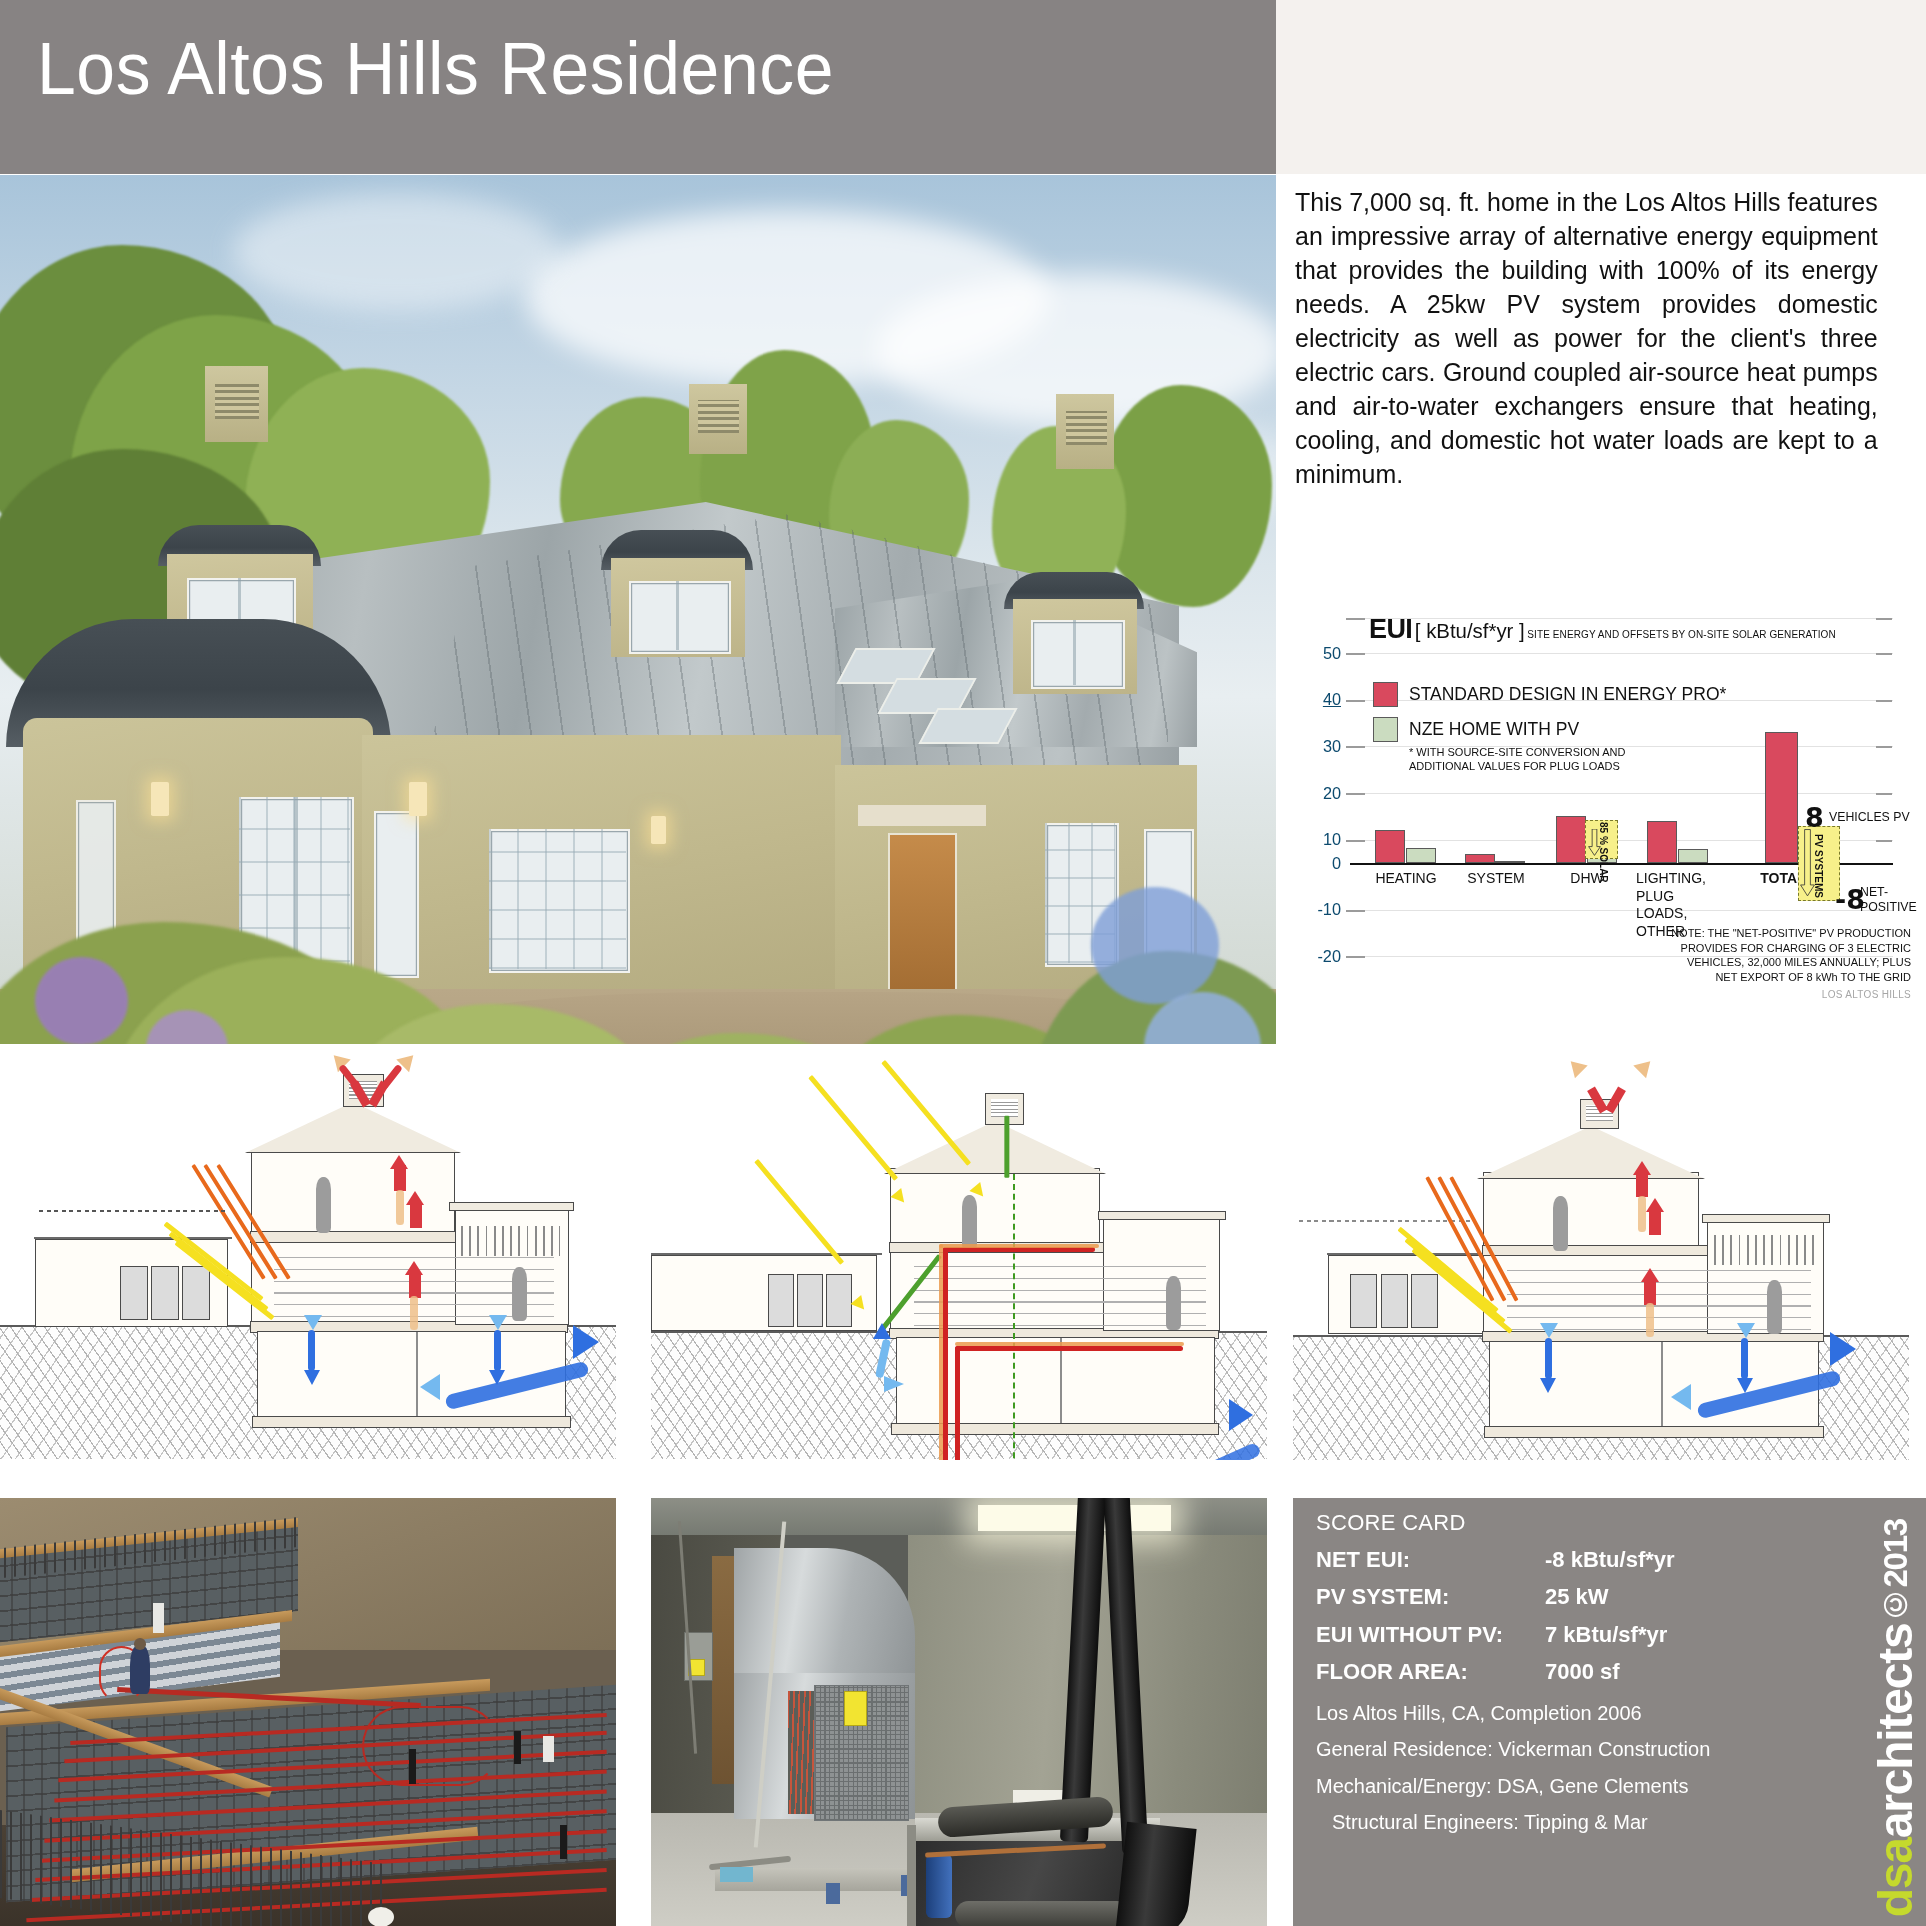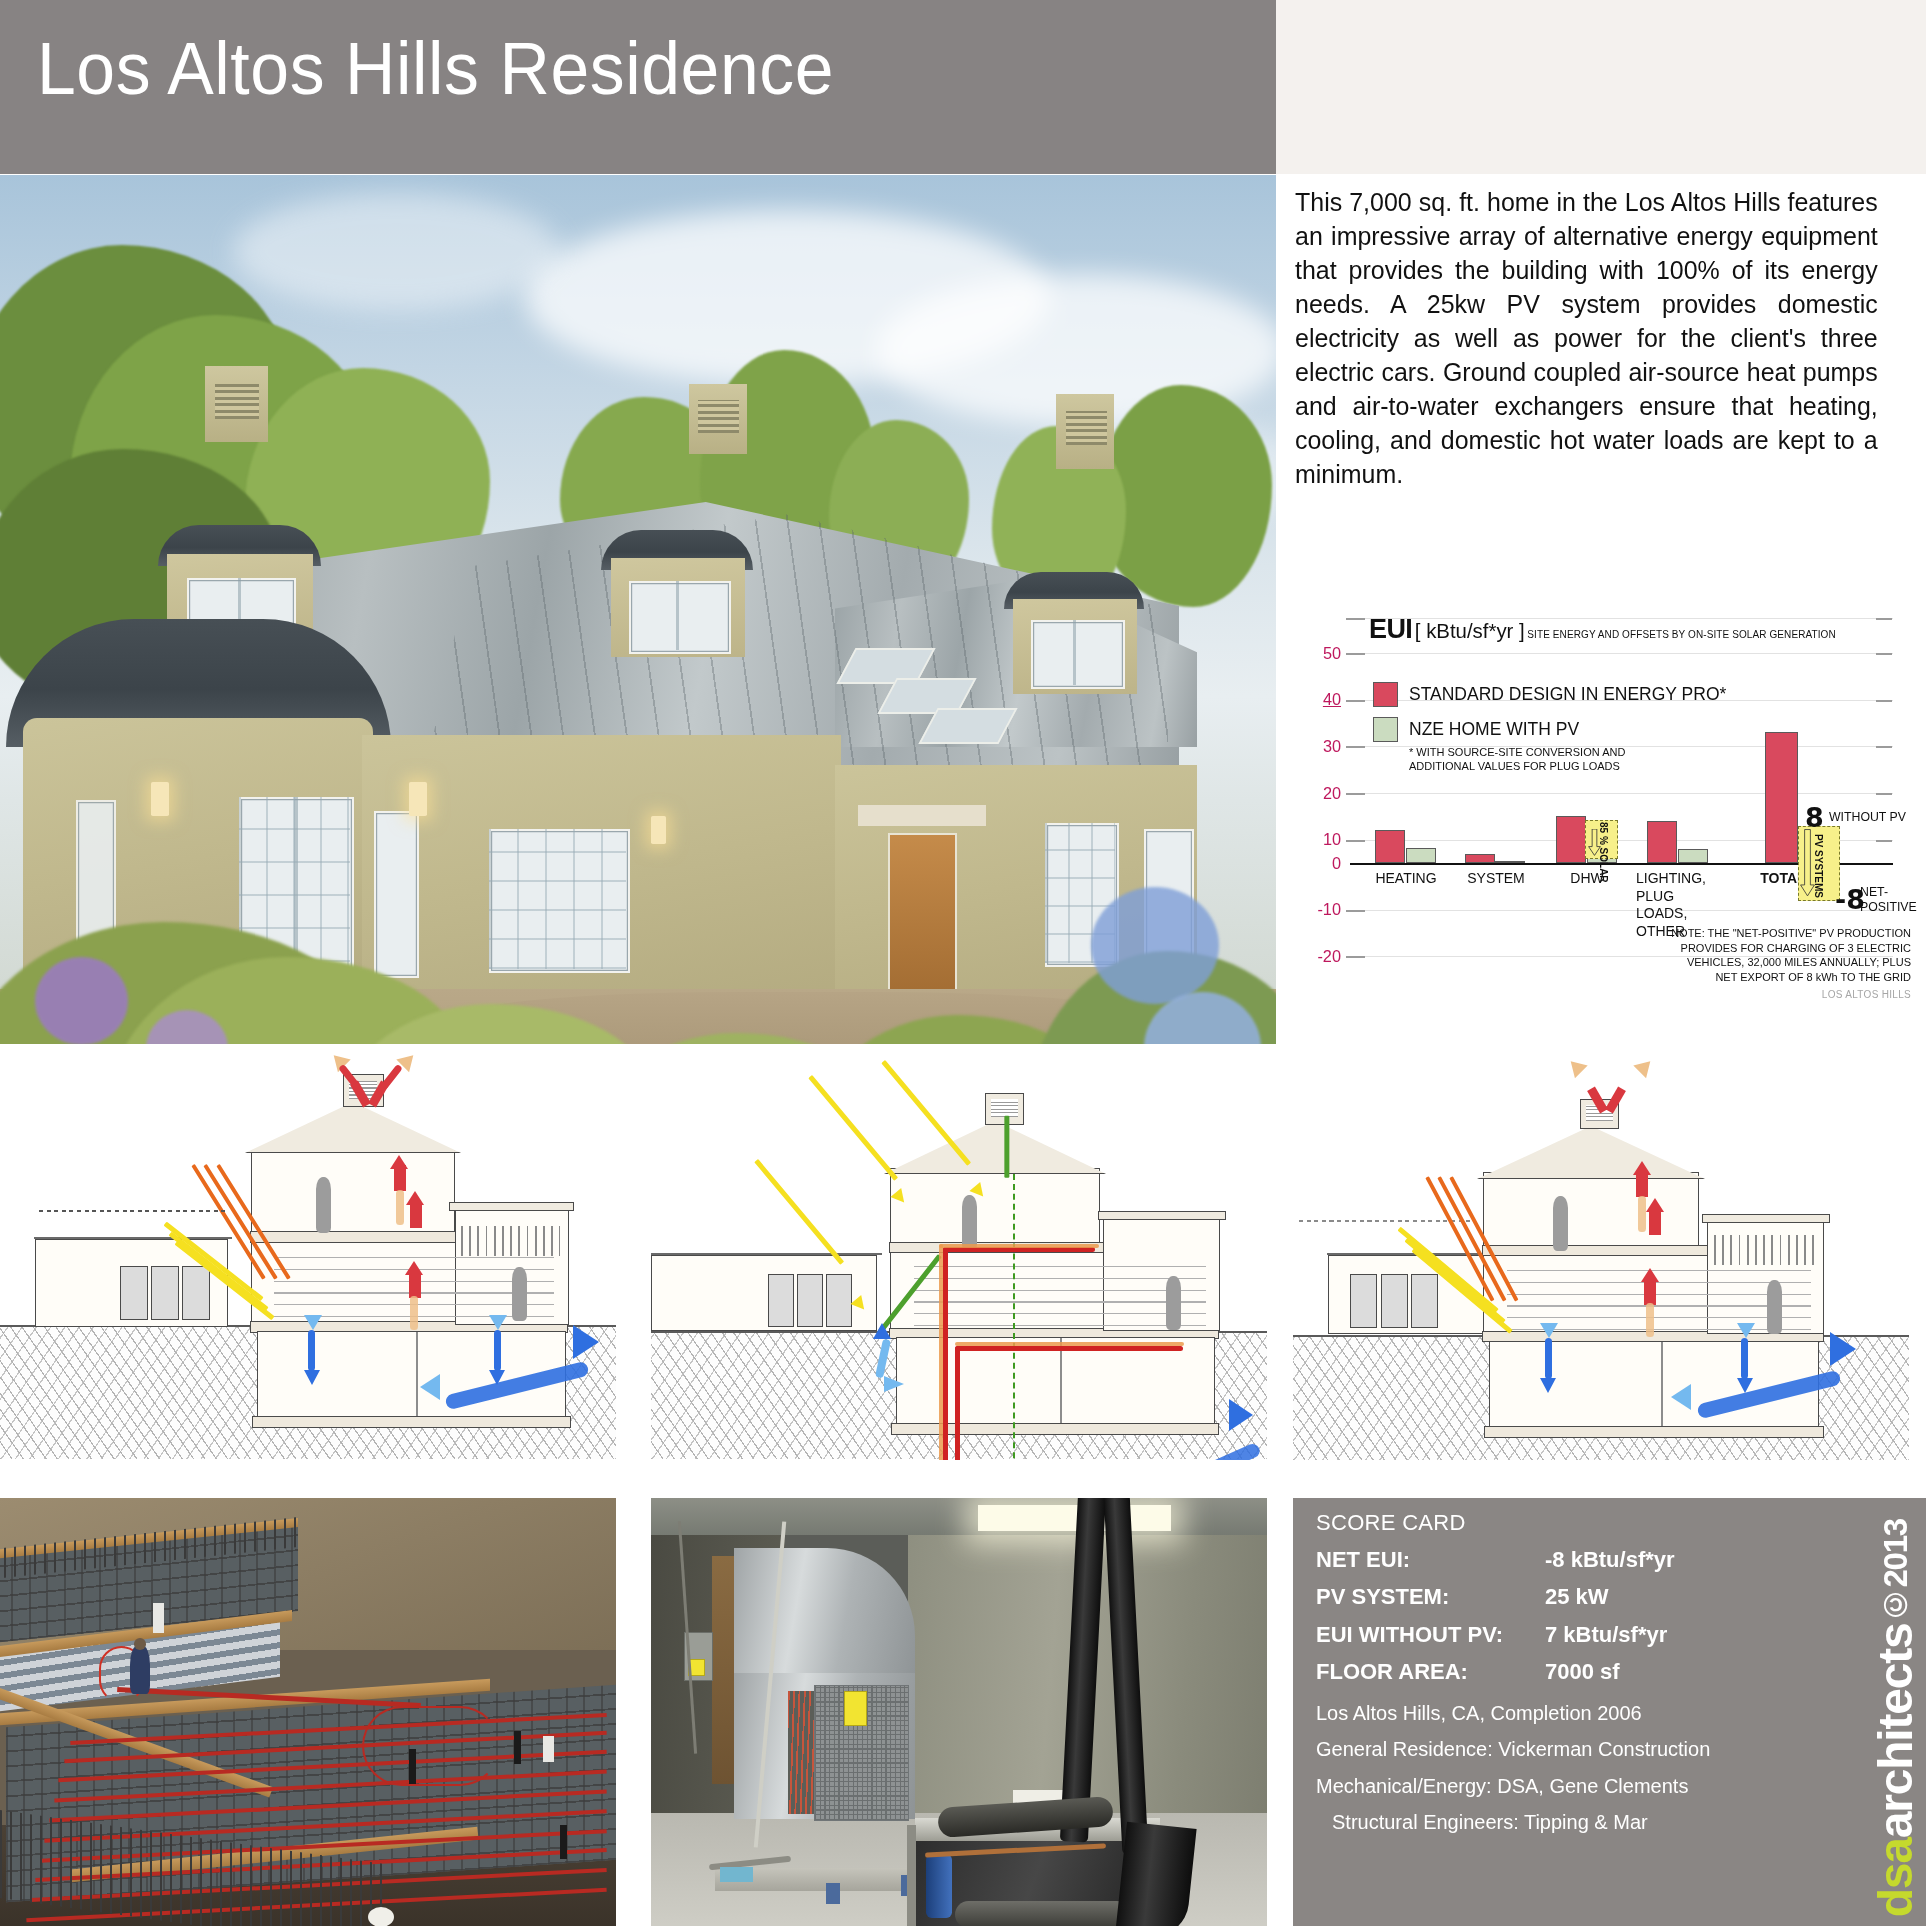--- a/index.html
+++ b/index.html
@@ -34,21 +34,21 @@
   #desc-panel{position:absolute;left:1276px;top:174px;width:650px;height:409px;background:#ffffff;}
   #desc-text{position:absolute;left:18.7px;top:10.5px;width:607px;font-size:26px;line-height:34px;
     color:#111;text-align:justify;transform:scaleX(0.96);transform-origin:left top;}
 
   
   #chart-panel{position:absolute;left:1276px;top:584px;width:650px;height:461px;background:#ffffff;}
   #chart-inner{position:absolute;left:0;top:0;width:650px;height:461px;}
   .gl{position:absolute;left:74px;width:543px;height:1.2px;background:#e2e2e2;}
   .gtick{position:absolute;width:18.7px;height:1.8px;background:#9b9b9b;}
   .gtick-r{position:absolute;width:16.3px;height:1.8px;background:#9b9b9b;}
-  .ylab{position:absolute;font-size:16.3px;color:#be185d;text-align:right;width:39px;}
+  .ylab{position:absolute;font-size:16.3px;color:#0c4a6e;text-align:right;width:39px;}
   .axis0{position:absolute;left:74px;width:543px;height:2.3px;background:#111;}
   .bar{position:absolute;border:1.2px solid #5a5a5a;box-sizing:border-box;}
   .bar-red{background:#d9495e;}
   .bar-green{background:#cbdcc0;}
   .catlab{position:absolute;font-size:14px;color:#111;text-align:center;line-height:17.5px;}
   #chart-title{position:absolute;left:93px;top:30px;white-space:nowrap;}
   #eui-word{font-size:27px;font-weight:700;color:#111;letter-spacing:-0.6px;}
   #eui-unit{font-size:20.4px;color:#111;}
   #eui-sub{font-size:10px;color:#111;letter-spacing:0.1px;}
   .lgswatch{position:absolute;width:23px;height:23px;border:1.2px solid #5a5a5a;}
@@ -316,21 +316,21 @@
     <div class="bar bar-red" style="left:489px;top:148px;width:33px;height:131px;"></div>
     <div class="catlab" style="left:472px;top:286px;width:70px;font-weight:700;">TOTAL</div>
 
     <div class="pvbox" style="left:522px;top:242px;width:42px;height:75px;"></div>
     <div class="vlabel" style="left:537px;top:250px;">PV SYSTEMS</div>
     <svg style="position:absolute;left:524px;top:245px;width:15px;height:68px;" viewBox="0 0 26 116">
       <polygon points="8,0 18,0 18,96 25,96 13,115 1,96 8,96" fill="none" stroke="#333" stroke-width="1.4"></polygon>
     </svg>
 
     <div class="bignum" style="left:529px;top:218px;">8</div>
-    <div class="sidenote" style="left:553px;top:226px;">WITHOUT PV</div>
+    <div class="sidenote" style="left:553px;top:226px;">VEHICLES PV</div>
 
     <div class="bignum" style="left:559px;top:300px;">-8</div>
     <div class="sidenote" style="left:584px;top:301px;">
       <span>NET-</span><br>
       <span>POSITIVE</span>
     </div>
 
     <div id="chart-note" style="top:342px;width:409px;">
       <span style="display:block;">NOTE: THE "NET-POSITIVE" PV PRODUCTION</span>
       <span style="display:block;">PROVIDES FOR CHARGING OF 3 ELECTRIC</span>

